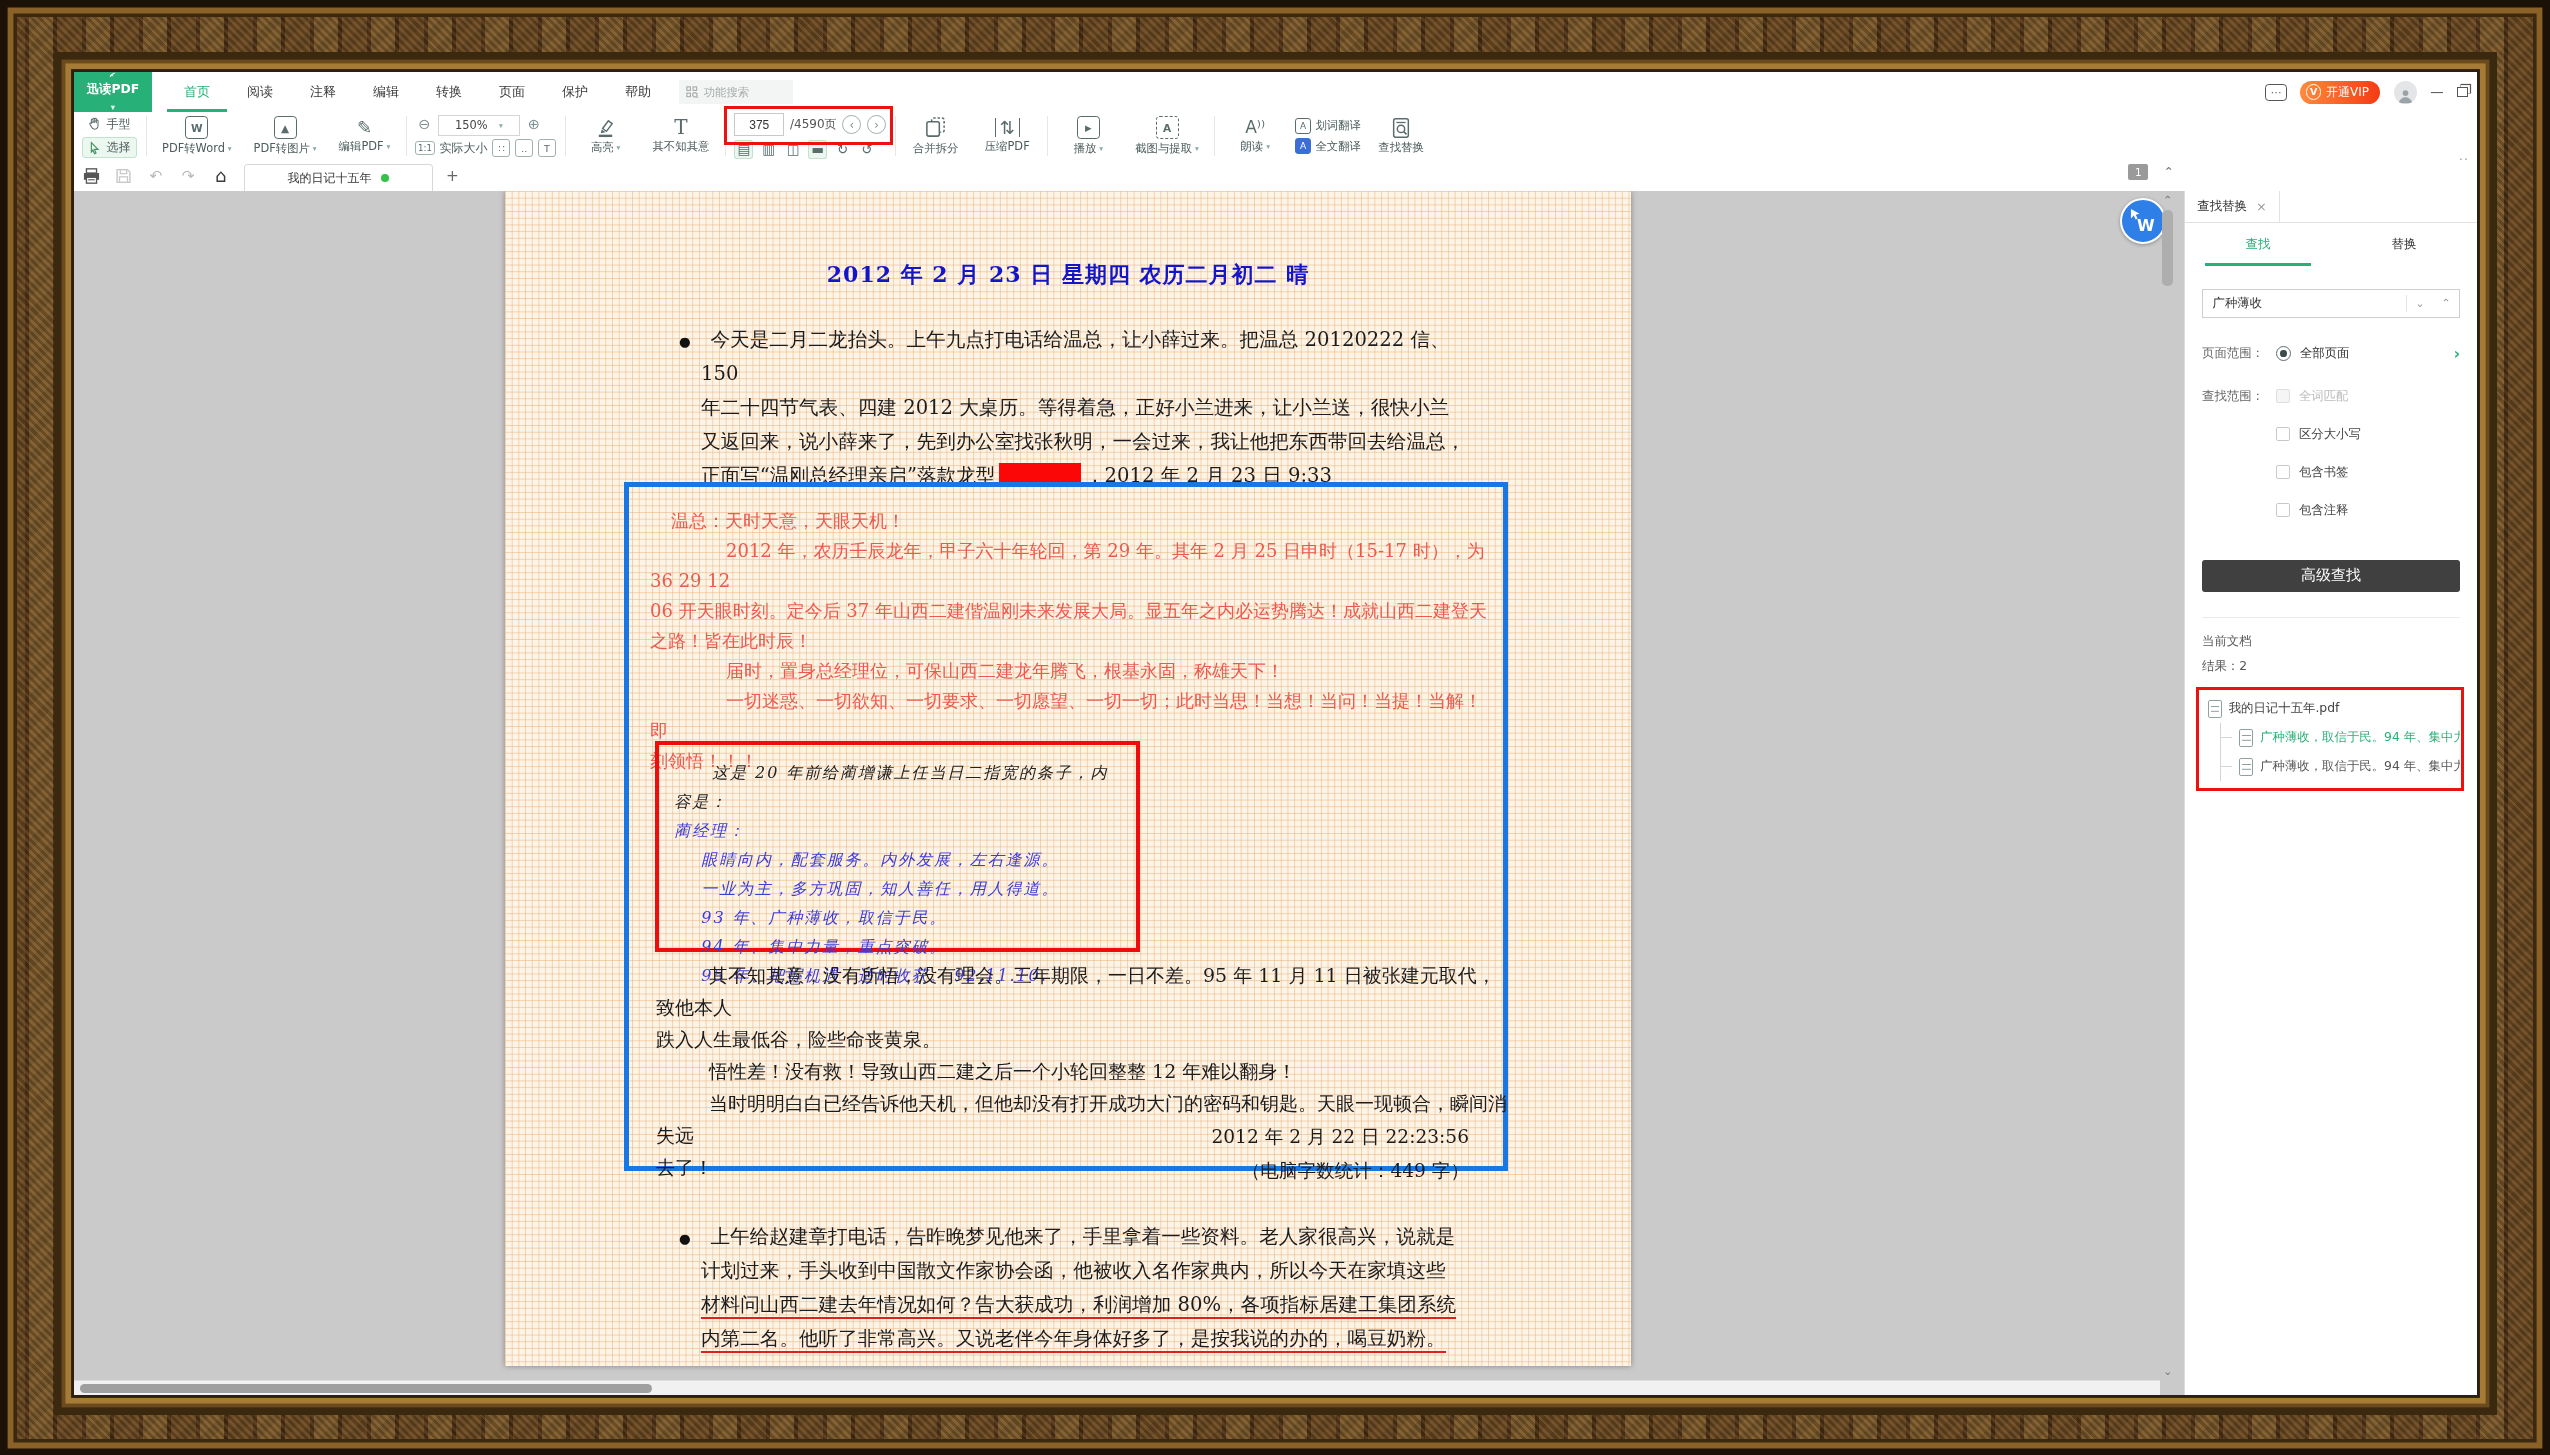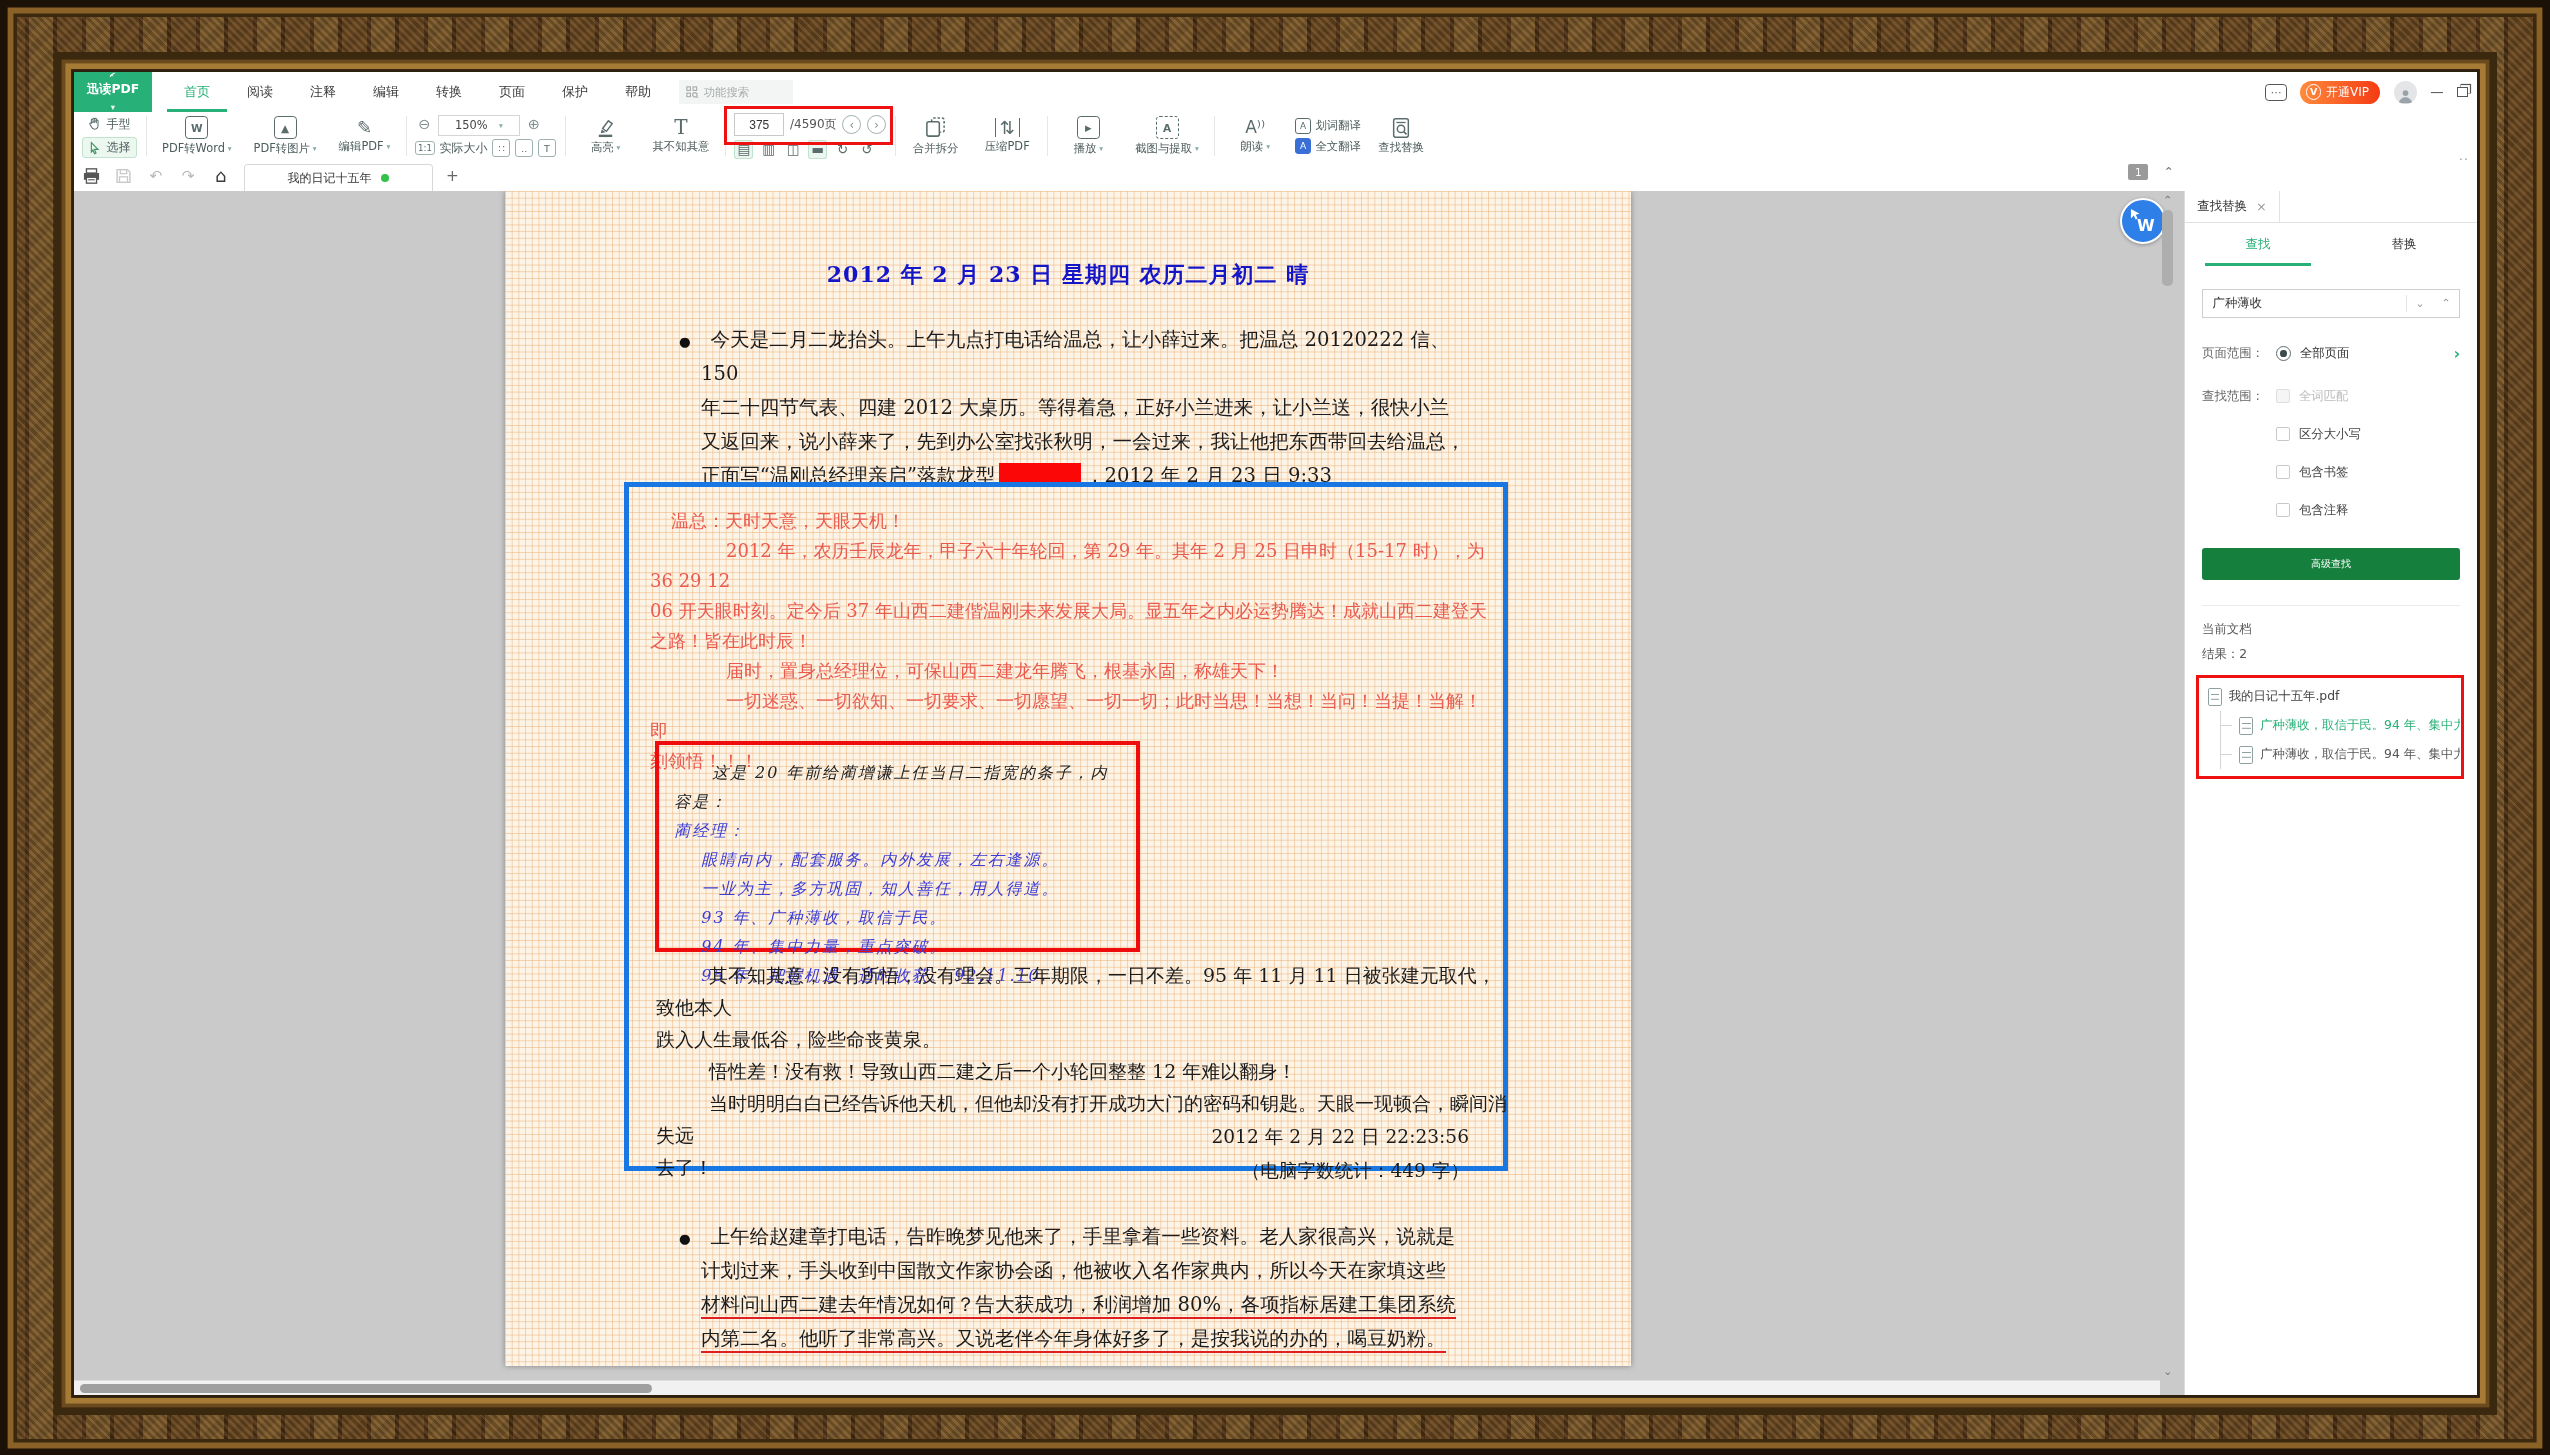--- a/index.html
+++ b/index.html
@@ -123,21 +123,21 @@
   .p-row { display:flex; align-items:center; margin-top:27px; }
   .p-lab { width:74px; color:#666; }
   .radio { width:15.3px; height:15.3px; border-radius:50%; border:1.9px solid #5c6b6b; display:flex; align-items:center; justify-content:center; }
   .radio i { width:6.7px; height:6.7px; border-radius:50%; background:#3c4b4b; }
   .p-val { margin-left:8.6px; color:#333; }
   .garrow { margin-left:auto; color:#27b077; font-weight:bold; font-size:15.3px; }
   .cb-row { display:flex; align-items:center; gap:8.6px; margin-top:21px; }
   .cbox { width:14.3px; height:14.3px; border:1px solid #c9c9c9; border-radius:1.9px; background:#fff; }
   .cbox.dis { background:#f5f5f5; border-color:#ddd; }
   .cb-lab.dis { color:#bcbcbc; }
-  .adv-btn { margin-top:29px; height:32px; width:100%; background:#15803d; color:#fff; border:none; border-radius:2.9px; font-size:10px; font-family:inherit; }
+  .adv-btn { margin-top:41px; height:32px; width:100%; background:#404040; color:#fff; border:none; border-radius:2.9px; font-size:15px; font-family:inherit; }
   .p-div { margin-top:25px; height:1px; background:#eaeaea; }
   .cur-doc { margin-top:15.3px; color:#555; }
   .res-cnt { margin-top:8.6px; color:#555; }
   .tree { margin-top:13.4px; position:relative; padding:5.7px 0 7.6px 5.7px; }
   .ann-results { position:absolute; left:-5.7px; top:-1.9px; right:-3.8px; bottom:-1.9px; border:3.8px solid #ed1111; pointer-events:none; }
   .trow { display:flex; align-items:center; gap:6.7px; height:29px; white-space:nowrap; overflow:hidden; }
   .fic { flex:0 0 14.3px; width:14.3px; height:18px; border:1.3px solid #8fa0a0; border-radius:1.9px; position:relative; }
   .fic::before { content:""; position:absolute; left:1.9px; right:1.9px; top:4.8px; height:1.3px; background:#8fa0a0; box-shadow:0 4.8px 0 #8fa0a0; }
   .tkids { margin-left:12.4px; border-left:1px solid #d4d4d4; }
   .tkids .trow { padding-left:0; }

